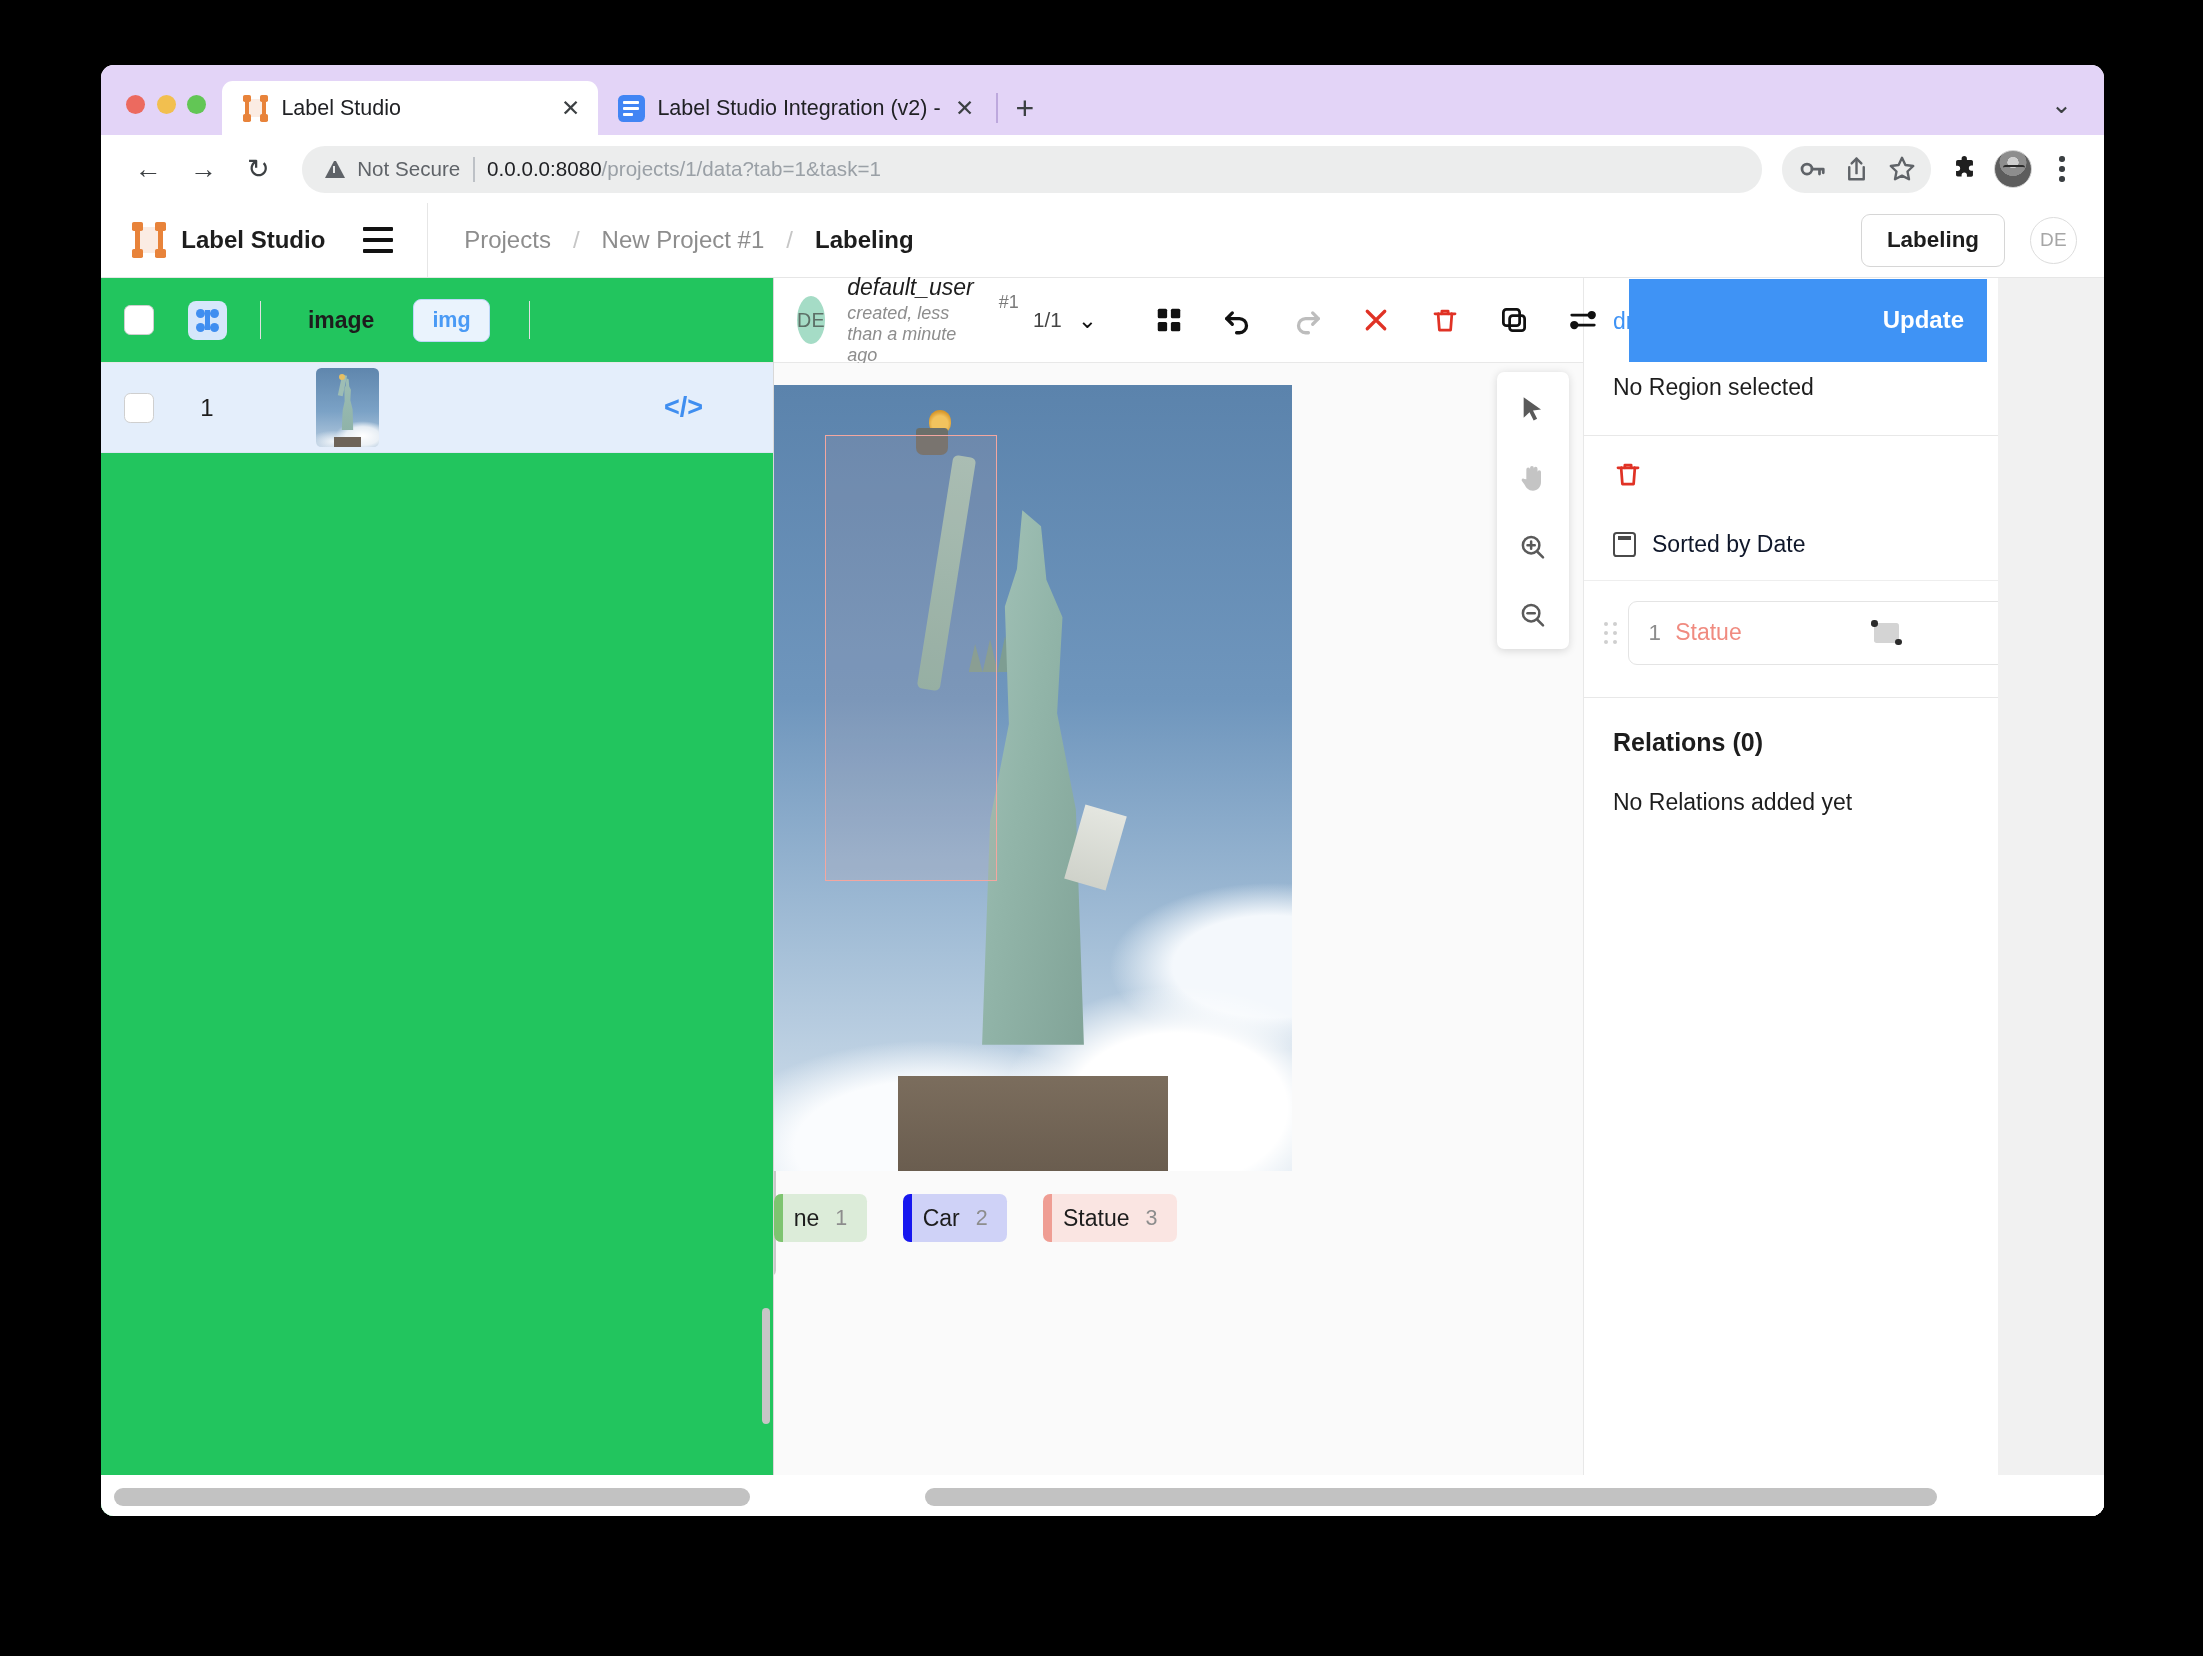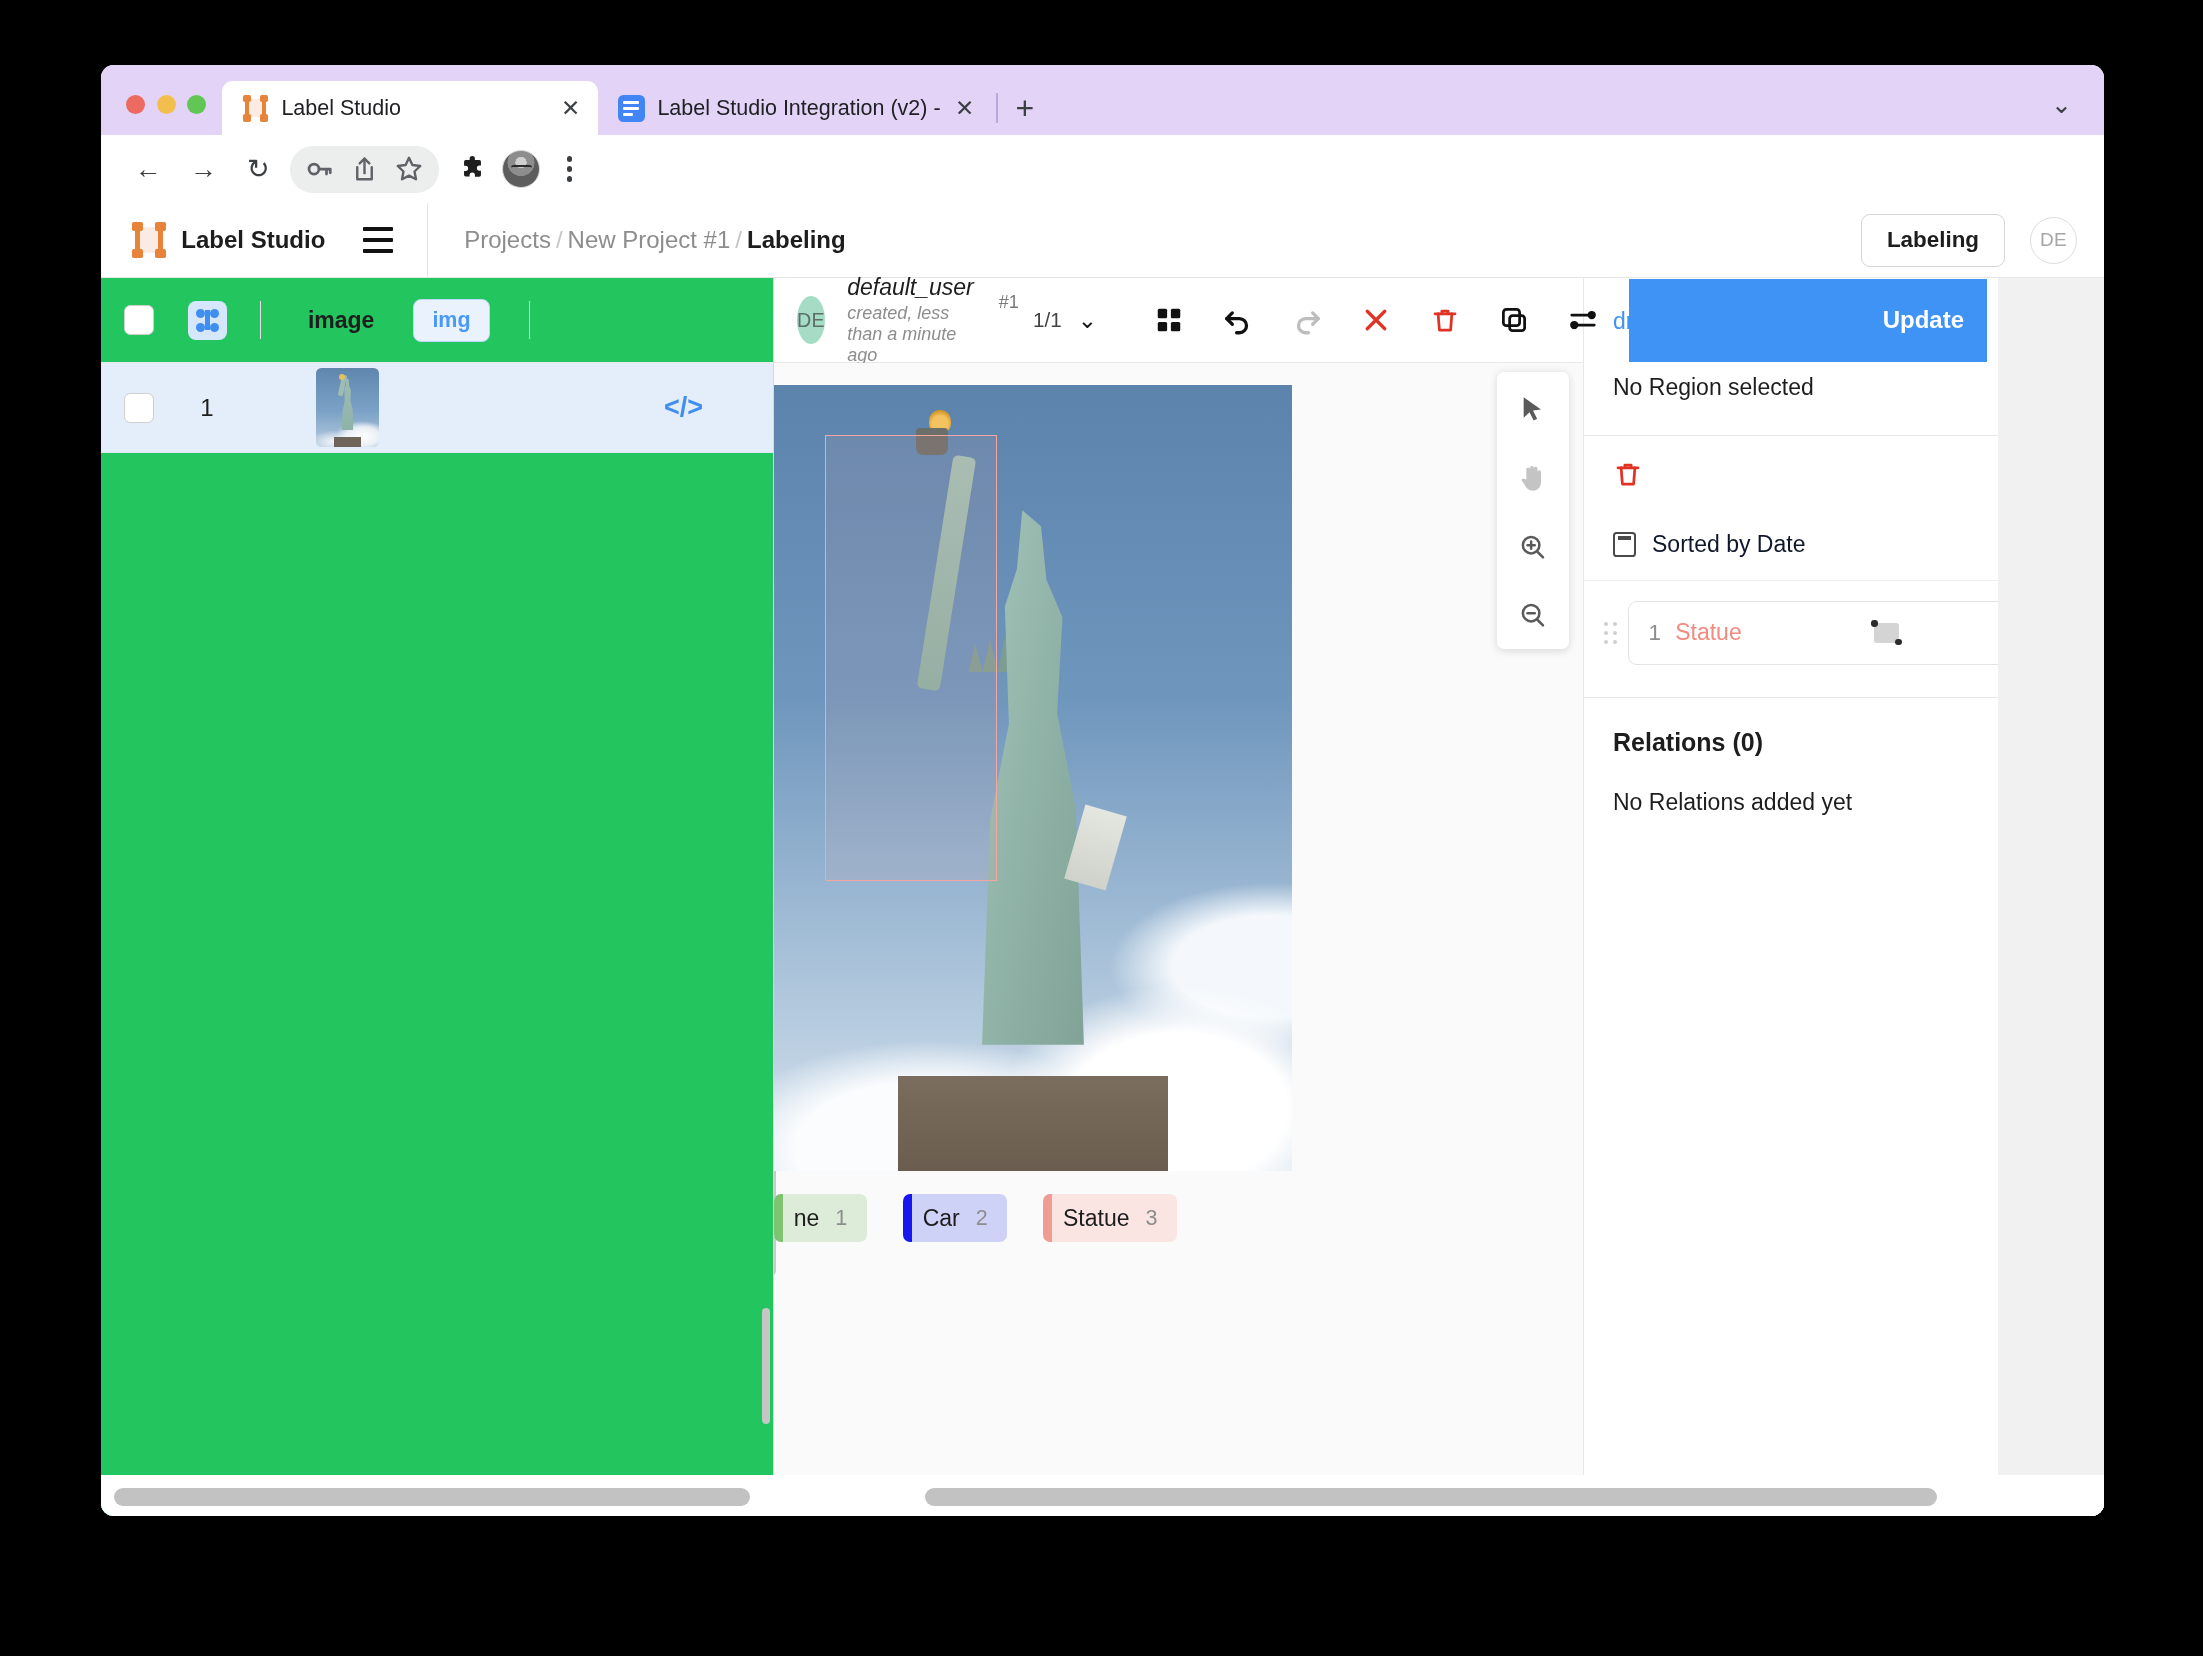--- a/index.html
+++ b/index.html
@@ -205,21 +205,21 @@
   .brand-logo .c { width: 10.7px; height: 9px; border-radius: 1.8px; }
   .brand-logo .c1 { left: 0.9px; top: 0; }
   .brand-logo .c2 { right: 0.9px; top: 0; }
   .brand-logo .c3 { left: 0.9px; bottom: 0; }
   .brand-logo .c4 { right: 0.9px; bottom: 0; }
   .brand-name { font-size: 24px; font-weight: bold; color: #1d1d1d; }
   .burger { margin-left: 38px; display: flex; flex-direction: column; gap: 6.3px; cursor: pointer; }
   .burger i { width: 30px; height: 4.5px; background: #111; border-radius: 0.9px; }
   .hdr-div { width: 0.9px; height: 75px; background: #e6e6e6; margin-left: 34px; }
   .breadcrumb {
-    display: flex; align-items: center; gap: 5px;
+    display: flex; align-items: center; gap: 22px;
     margin-left: 36px; font-size: 24px;
   }
   .crumb { color: #8d8d8d; cursor: pointer; }
   .crumb.current { color: #1d1d1d; font-weight: bold; cursor: default; }
   .crumb-sep { color: #c6c6c6; }
   .hdr-right { margin-left: auto; display: flex; align-items: center; gap: 25px; }
   .settings-btn {
     border: 0.9px solid #d6d6d6; border-radius: 9px;
     padding: 12.5px 25px; font-size: 22.4px; font-weight: bold;
     color: #1d1d1d; background: #fff; cursor: pointer;
@@ -600,20 +600,26 @@
     <div class="tabstrip-right">
       <span class="chev-down">⌄</span>
     </div>
   </div>
 
   <div class="omnibar">
     <span class="navbtn">←</span>
     <span class="navbtn">→</span>
     <span class="navbtn">↻</span>
 
+    <div class="urlbox">
+      <span class="warn-tri"></span>
+      <span class="notsecure">Not Secure</span>
+      <span class="url-div"></span>
+      <span class="url-text"><b>0.0.0.0:8080</b><span>/projects/1/data?tab=1&amp;task=1</span></span>
+    </div>
 
     <div class="omni-icons">
       <div class="omni-pill">
         <span class="oi">
           <svg width="30" height="30" viewBox="0 0 24 24" fill="none" stroke="#5f6368" stroke-width="2.2" stroke-linecap="round">
             <circle cx="8" cy="12" r="4"></circle>
               <path d="M12 12h9M18 12v4M21 12v3"></path>
           </svg>
         </span>
         <span class="oi">

